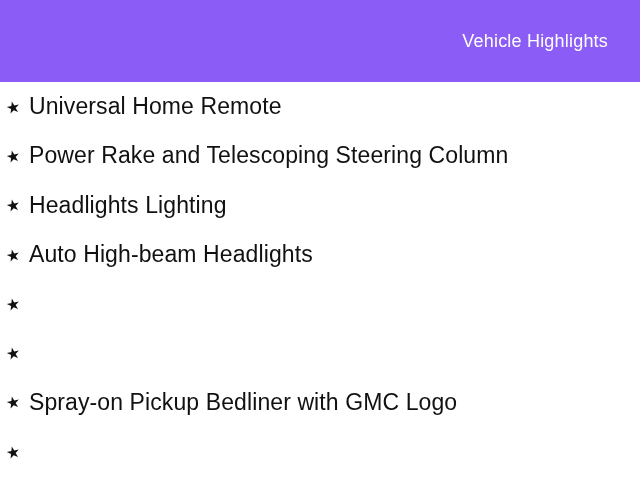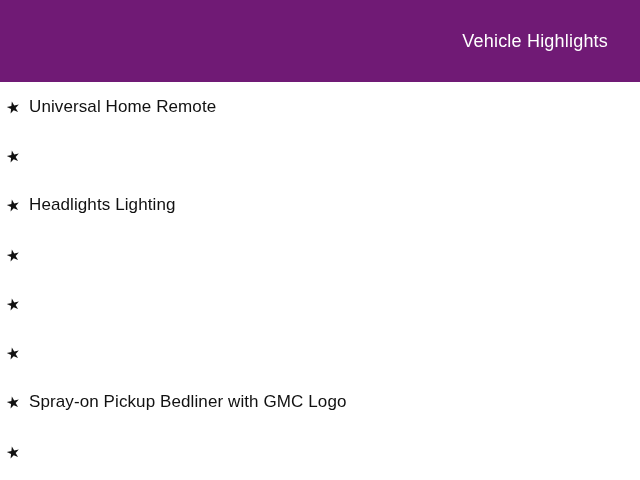--- a/index.html
+++ b/index.html
@@ -8,21 +8,21 @@
   }
   body {
     width: 640px;
     height: 480px;
     background: #ffffff;
     overflow: hidden;
     font-family: "Liberation Sans", sans-serif;
   }
   .header {
     height: 82px;
-    background: #701a75;
+    background: #8b5cf6;
     display: flex;
     align-items: center;
     justify-content: flex-end;
     padding-right: 32px;
     box-sizing: border-box;
   }
   .header-title {
     color: #ffffff;
     font-size: 18px;
     font-weight: 400;
@@ -43,47 +43,49 @@
   .star {
     display: inline-block;
     width: 23px;
     font-size: 16px;
     line-height: 1;
     color: #111111;
     transform: rotate(-12deg);
     flex: 0 0 23px;
   }
   .hl-text {
-    font-size: 17px;
+    font-size: 23px;
     color: #111111;
     letter-spacing: 0.1px;
     white-space: nowrap;
   }
 </style>
 </head>
 <body>
 
 <div class="header">
   <span class="header-title">Vehicle Highlights</span>
 </div>
 
 <ul class="hl-list" id="hl-list">
     <li class="hl-item">
       <span class="star">★</span>
       <span class="hl-text">Universal Home Remote</span>
     </li>
     <li class="hl-item">
       <span class="star">★</span>
+      <span class="hl-text">Power Rake and Telescoping Steering Column</span>
     </li>
     <li class="hl-item">
       <span class="star">★</span>
       <span class="hl-text">Headlights Lighting</span>
     </li>
     <li class="hl-item">
       <span class="star">★</span>
+      <span class="hl-text">Auto High-beam Headlights</span>
     </li>
     <li class="hl-item">
       <span class="star">★</span>
     </li>
     <li class="hl-item">
       <span class="star">★</span>
     </li>
     <li class="hl-item">
       <span class="star">★</span>
       <span class="hl-text">Spray-on Pickup Bedliner with GMC Logo</span>

